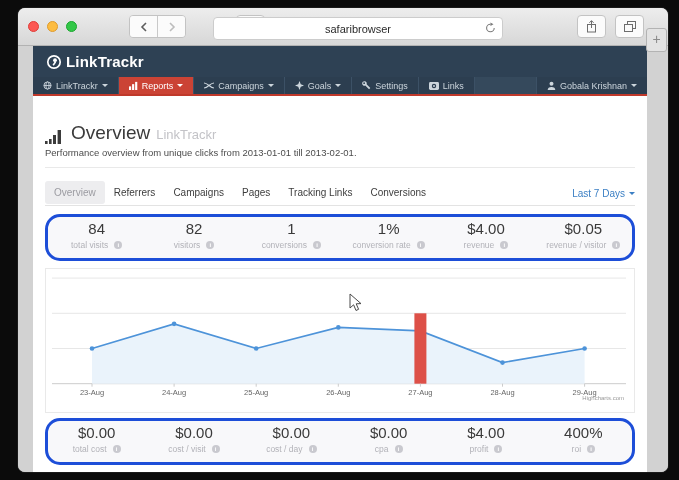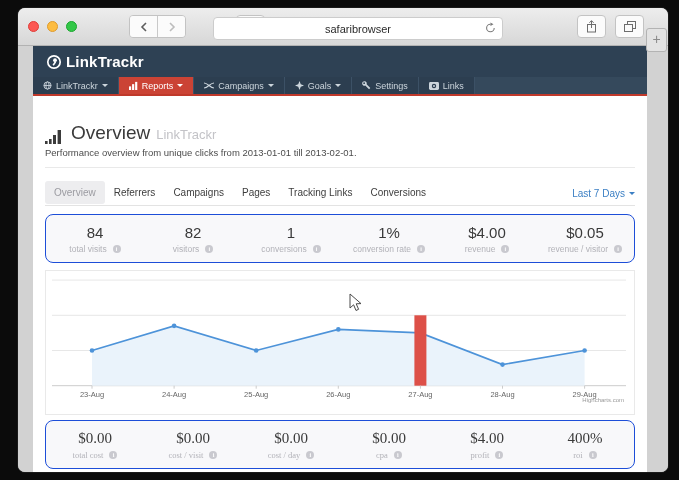--- a/index.html
+++ b/index.html
@@ -44,32 +44,32 @@
   .content{padding:0 12px;}
   .page-title-row{margin-top:26px;display:flex;align-items:baseline;gap:6px;}
   .page-title{font-size:19px;color:#3b3b3b;}
   .title-suffix{font-size:13px;color:#c3c3c7;}
   .subtitle{font-size:9.5px;color:#4c4c4c;margin-top:3px;}
   .divider{border:none;border-top:1px solid #e9e9e9;margin:9px 0 0 0;}
   .tabs-row{display:flex;align-items:center;margin-top:13px;border-bottom:1px solid #e3e3e3;}
   .tab{font-size:10px;color:#3d3d3d;padding:6px 9px;border-radius:3px;margin-bottom:1px;}
   .tab.active{background:#ededef;color:#9b9ba1;}
   .date-range{margin-left:auto;color:#3b7fc4;font-size:10px;display:flex;align-items:center;gap:4px;text-align:right;}
-  .stats-panel{margin-top:8px;background:#f8f8fa;border:1px solid #1d4ed8;border-radius:8px;
-               display:flex;padding:9px 0 8px;}
+  .stats-panel{margin-top:8px;background:#f8f8fa;border:3px solid #1d4ed8;border-radius:15px;
+               display:flex;padding:3px 0 8px;}
   .stat{flex:1;text-align:center;}
   .stat-value{font-size:15px;color:#3a3a3a;}
   .stat-label{font-size:8.5px;color:#b2b2b8;margin-top:3px;display:flex;justify-content:center;
               align-items:center;gap:6px;}
   .info-icon{width:8px;height:8px;border-radius:50%;background:#c9c9cf;color:#fff;display:inline-block;
              font-size:6px;line-height:8px;text-align:center;font-weight:bold;}
   .info-icon::after{content:'i';}
   .chart-box{margin-top:7px;border:1px solid #e9e9e9;height:143px;position:relative;background:#fff;}
   .chart-box svg{display:block;}
-  .bottom-panel{margin-top:5px;font-family:Liberation Serif, serif;}
+  .bottom-panel{margin-top:5px;}
   .cursor{position:absolute;left:349px;top:293px;z-index:20;pointer-events:none;}
   svg.ic{display:block;}
 </style>
 </head>
 <body>
 
 <div class="canvas">
   <div class="window">
 
     <div class="toolbar">
@@ -177,20 +177,28 @@
               </svg>
             <span>Settings</span>
           </div>
           <div class="nav-item">
             <svg class="ic" width="10" height="9" viewBox="0 0 10 9">
                 <rect x="0" y="1" width="10" height="8" rx="1.4" fill="currentColor"></rect>
                 <circle cx="5" cy="5" r="2.2" fill="#2c3e50"></circle>
                 <circle cx="5" cy="5" r="1" fill="currentColor"></circle>
               </svg>
             <span>Links</span>
+          </div>
+          <div class="nav-item nav-user">
+            <svg class="ic" width="9" height="9" viewBox="0 0 10 10">
+                <circle cx="5" cy="3" r="2.2" fill="currentColor"></circle>
+                <path d="M0.8,10 a4.2,3.4 0 0 1 8.4,0 Z" fill="currentColor"></path>
+              </svg>
+            <span>Gobala Krishnan</span>
+            <span class="caret"></span>
           </div>
         </div>
 
         <div class="content">
           <div class="page-title-row">
             <svg class="ic" width="20" height="15" viewBox="0 0 20 15" style="align-self:flex-end;">
                 <rect x="0" y="12" width="2.6" height="3" fill="#3b3b3b"></rect>
                 <rect x="4" y="10" width="2.6" height="5" fill="#3b3b3b"></rect>
                 <rect x="8" y="6" width="3" height="9" fill="#3b3b3b"></rect>
                 <rect x="12.6" y="1" width="3.4" height="14" fill="#3b3b3b"></rect>

